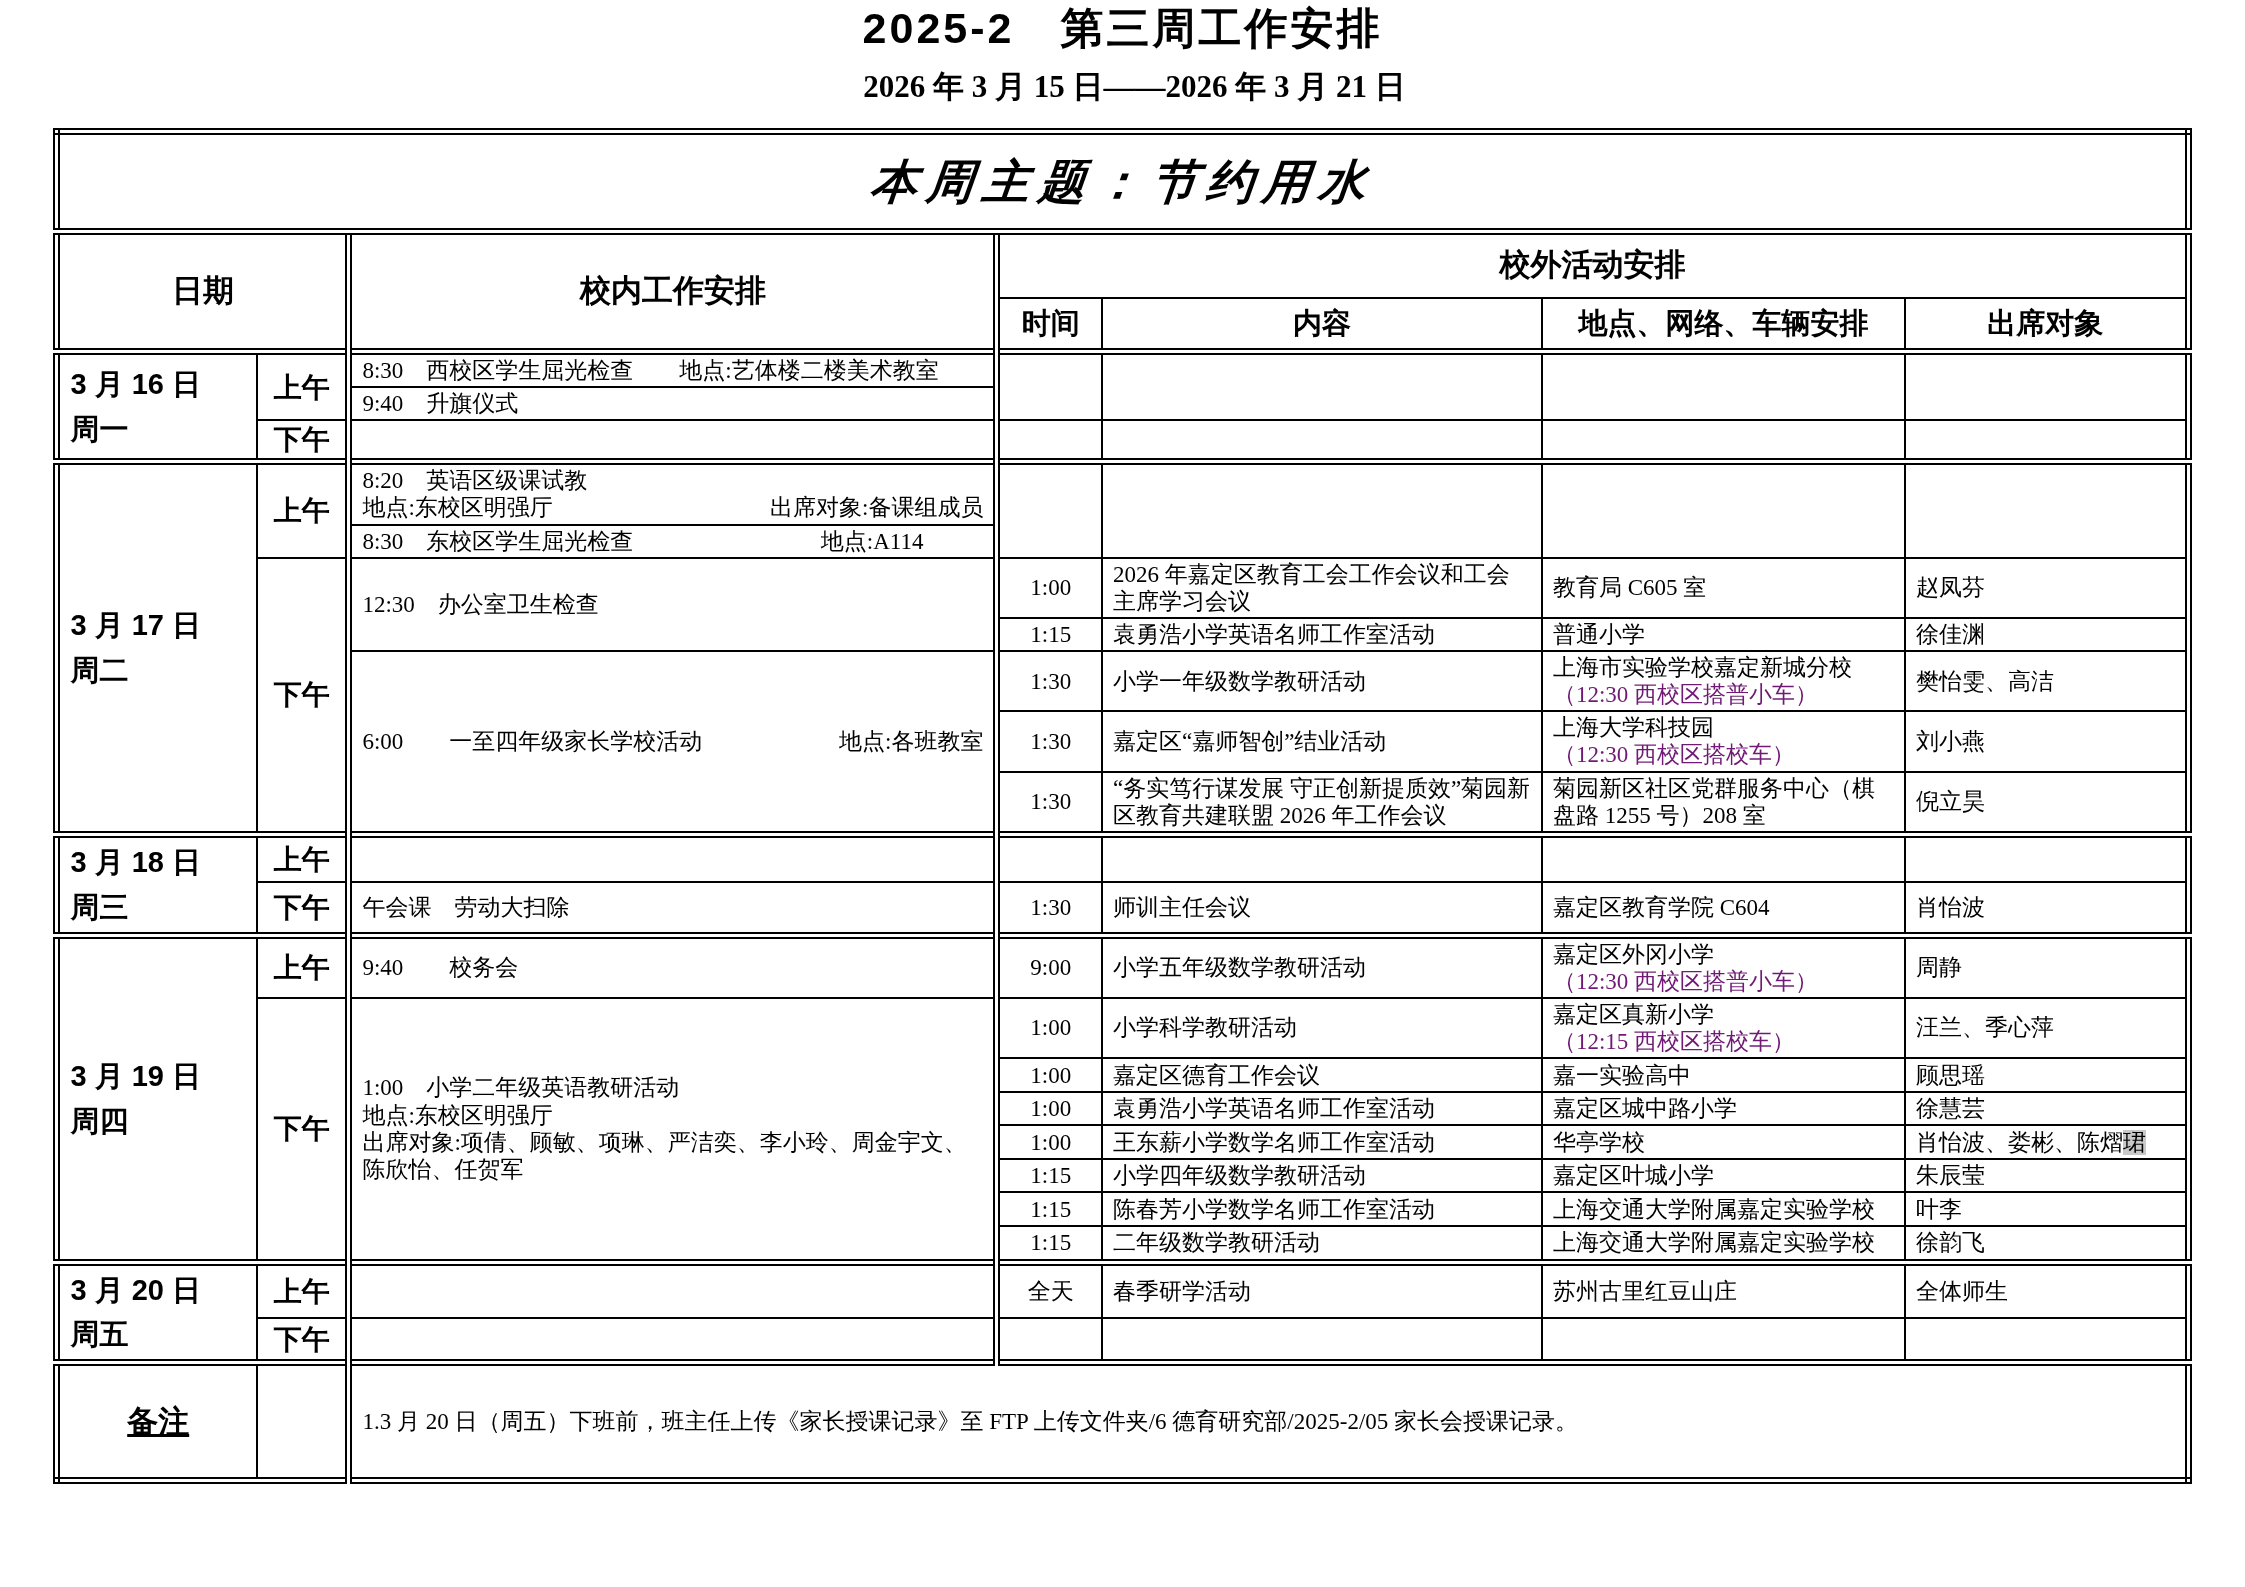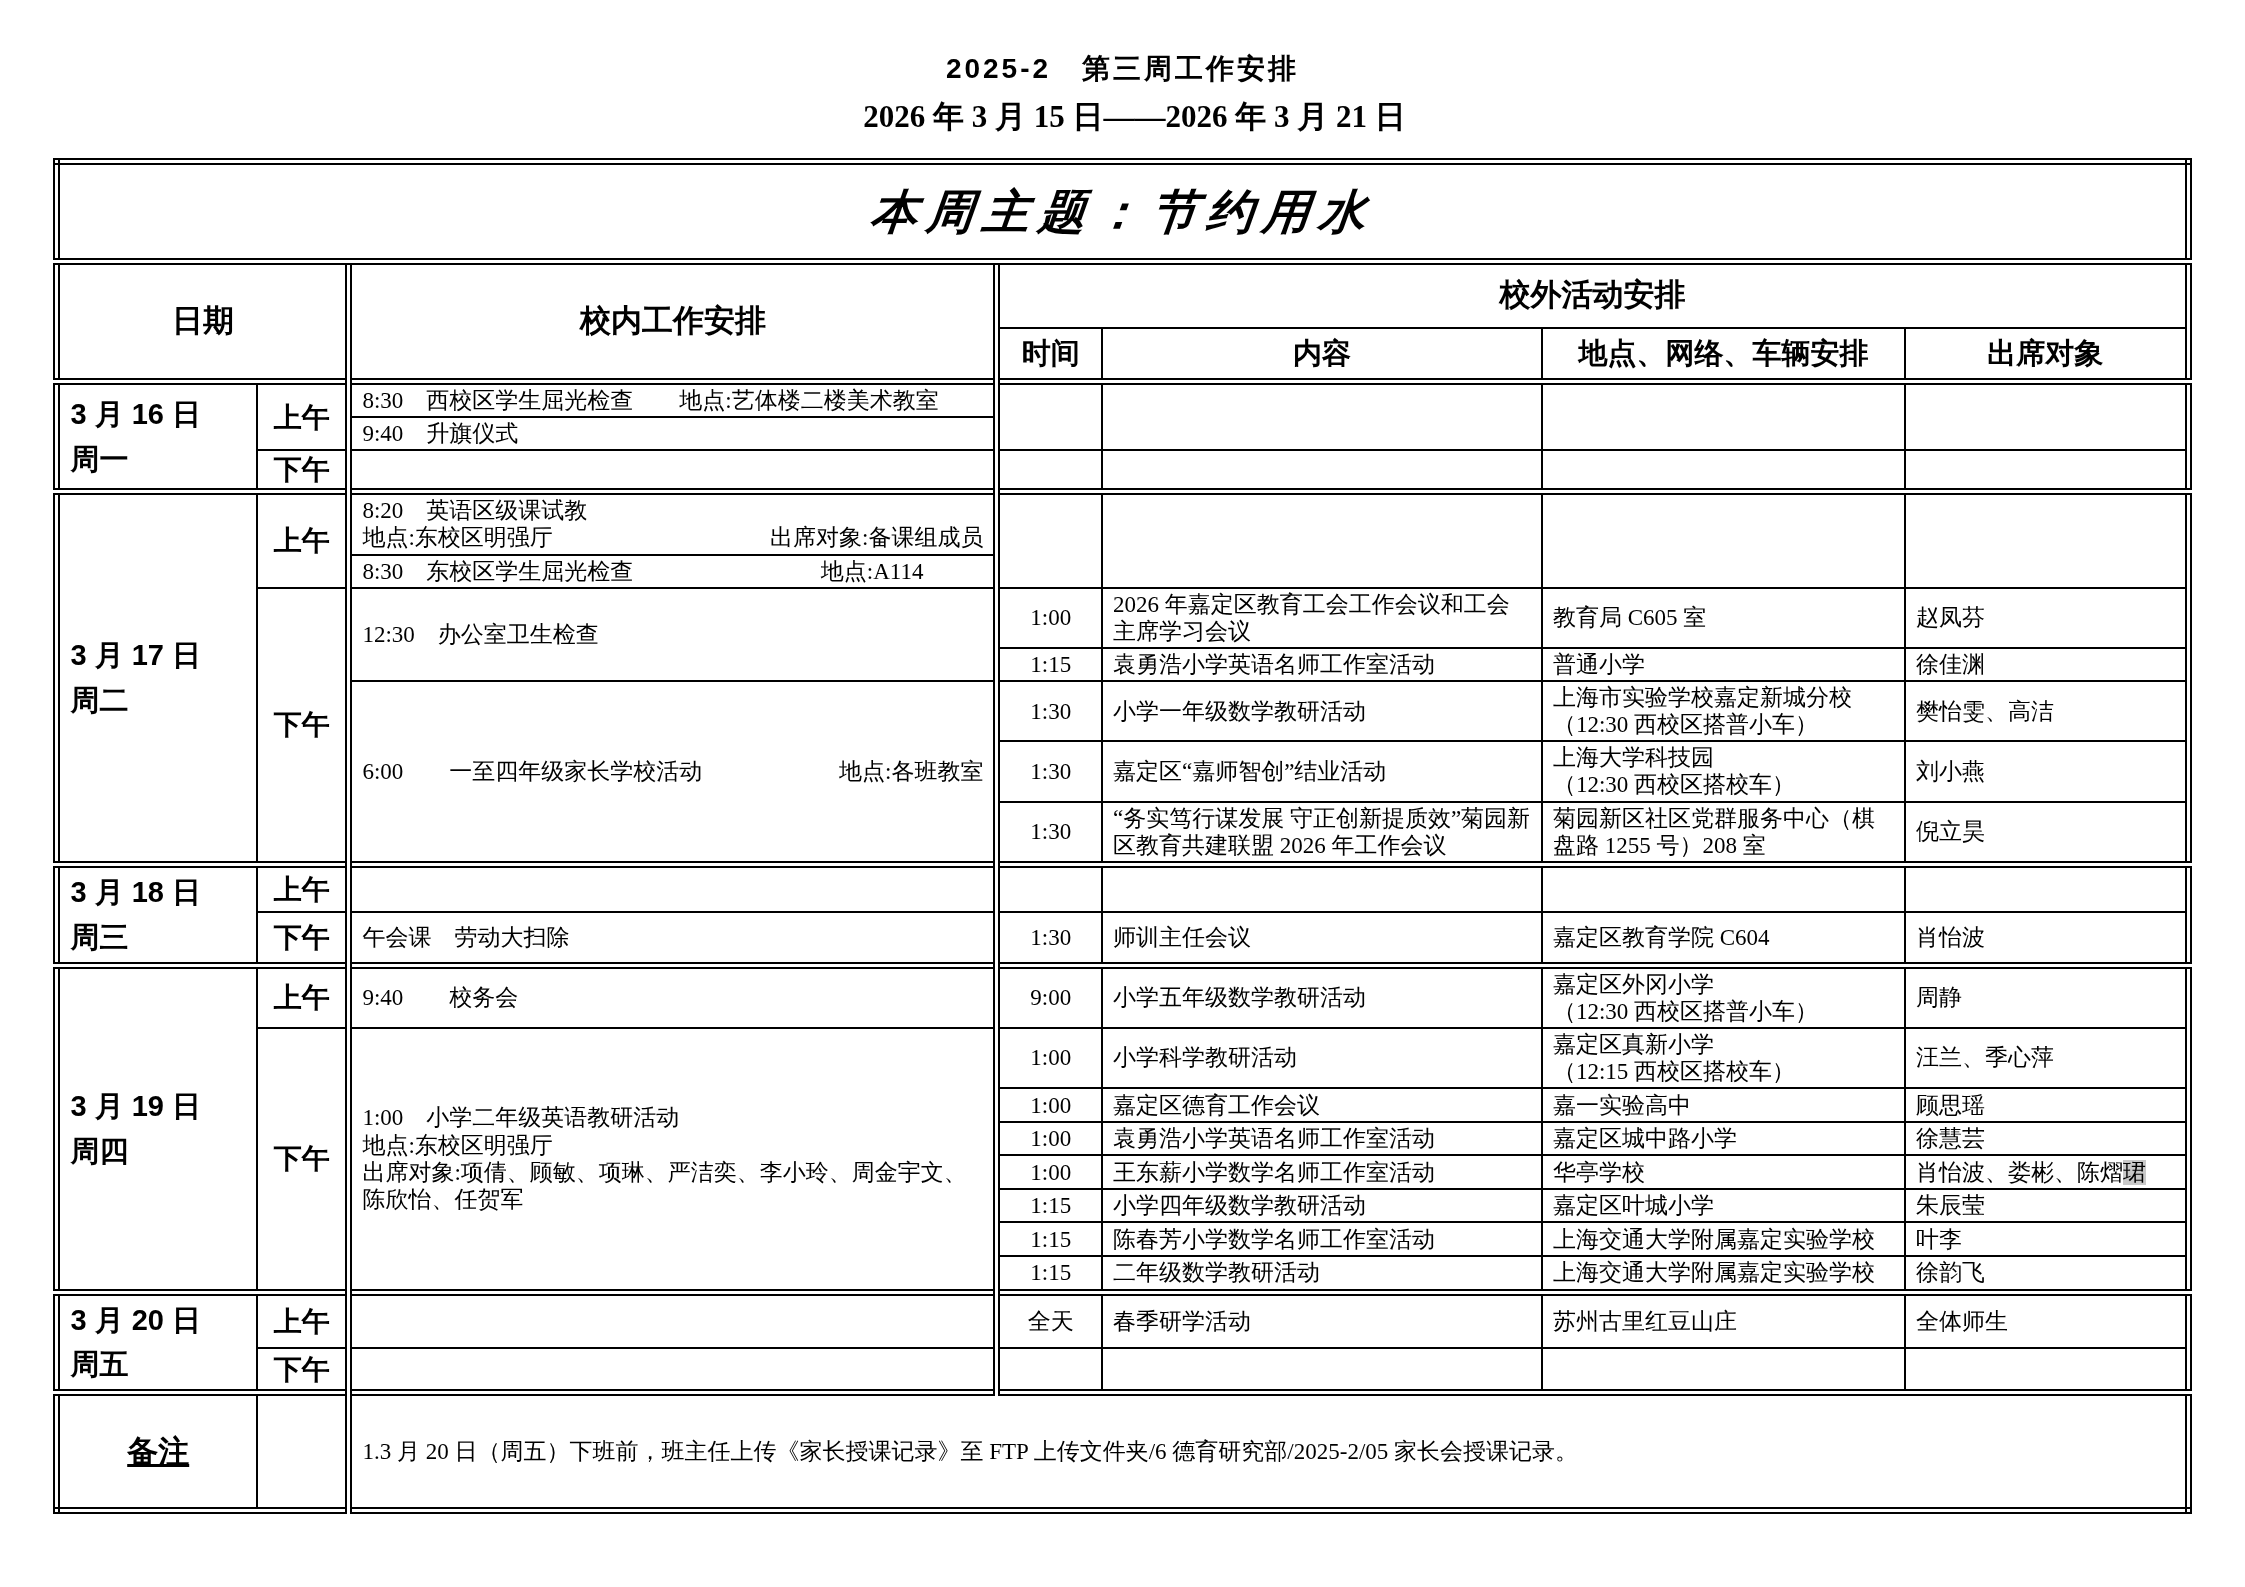--- a/index.html
+++ b/index.html
@@ -1,39 +1,39 @@
 <!DOCTYPE html>
 <html><head>
 <meta charset="utf-8">
 <style>
   html,body{margin:0;padding:0;background:#fff;}
   body{width:2245px;height:1587px;overflow:hidden;color:#000;
        font-family:"Liberation Serif",serif;}
   .title{ text-align:center; font-family:"Liberation Sans",sans-serif;
-          font-weight:bold; font-size:28px; padding-top:50px; letter-spacing:3px;}
+          font-weight:bold; font-size:43px; letter-spacing:3px;}
   .subtitle{ text-align:center; font-family:"Liberation Serif",serif;
           font-weight:bold; font-size:31px; margin-top:8px;padding-left:24px;}
   table.sched{ border-collapse:collapse; table-layout:fixed;
           width:2131px; margin:20px auto 0 auto; border:7px double #000;}
   td{ border:2px solid #000; box-sizing:border-box; padding:2px 10px;
       font-size:23px; line-height:1.18; vertical-align:middle; overflow:hidden;}
   .vl{ border-left:7px double #000; }          
   .day-top{ border-top:7px double #000; }      
   .theme-cell{ height:100px; text-align:center; border-bottom:7px double #000;}
   .theme-text{ display:inline-block; font-family:"DejaVu Serif",serif;
       font-style:italic; font-weight:bold; font-size:47px; letter-spacing:9px;
       transform:skewX(-6deg);}
   .hei{ font-family:"Liberation Sans",sans-serif; font-weight:bold; }
   .hdr{ text-align:center; font-size:31px; }
   .subhdr{ text-align:center; font-size:29px; }
   .datecell{ text-align:left; font-size:29px; line-height:1.55; }
   .ampm{ text-align:center; font-size:28px; padding:2px 13px;}
   .timecol{ text-align:center; }
   .flexline{ display:flex; justify-content:space-between; }
-  .red{ color:#000000; }
+  .red{ color:#701a75; }
   .hl{ background:#c9c9c9; }
   .noteslabel{ text-align:center; font-size:31px;text-decoration:underline; }
 </style>
 </head>
 <body>
 
 <div class="title">2025-2　第三周工作安排</div>
 <div class="subtitle">2026 年 3 月 15 日——2026 年 3 月 21 日</div>
 
 <table class="sched">

